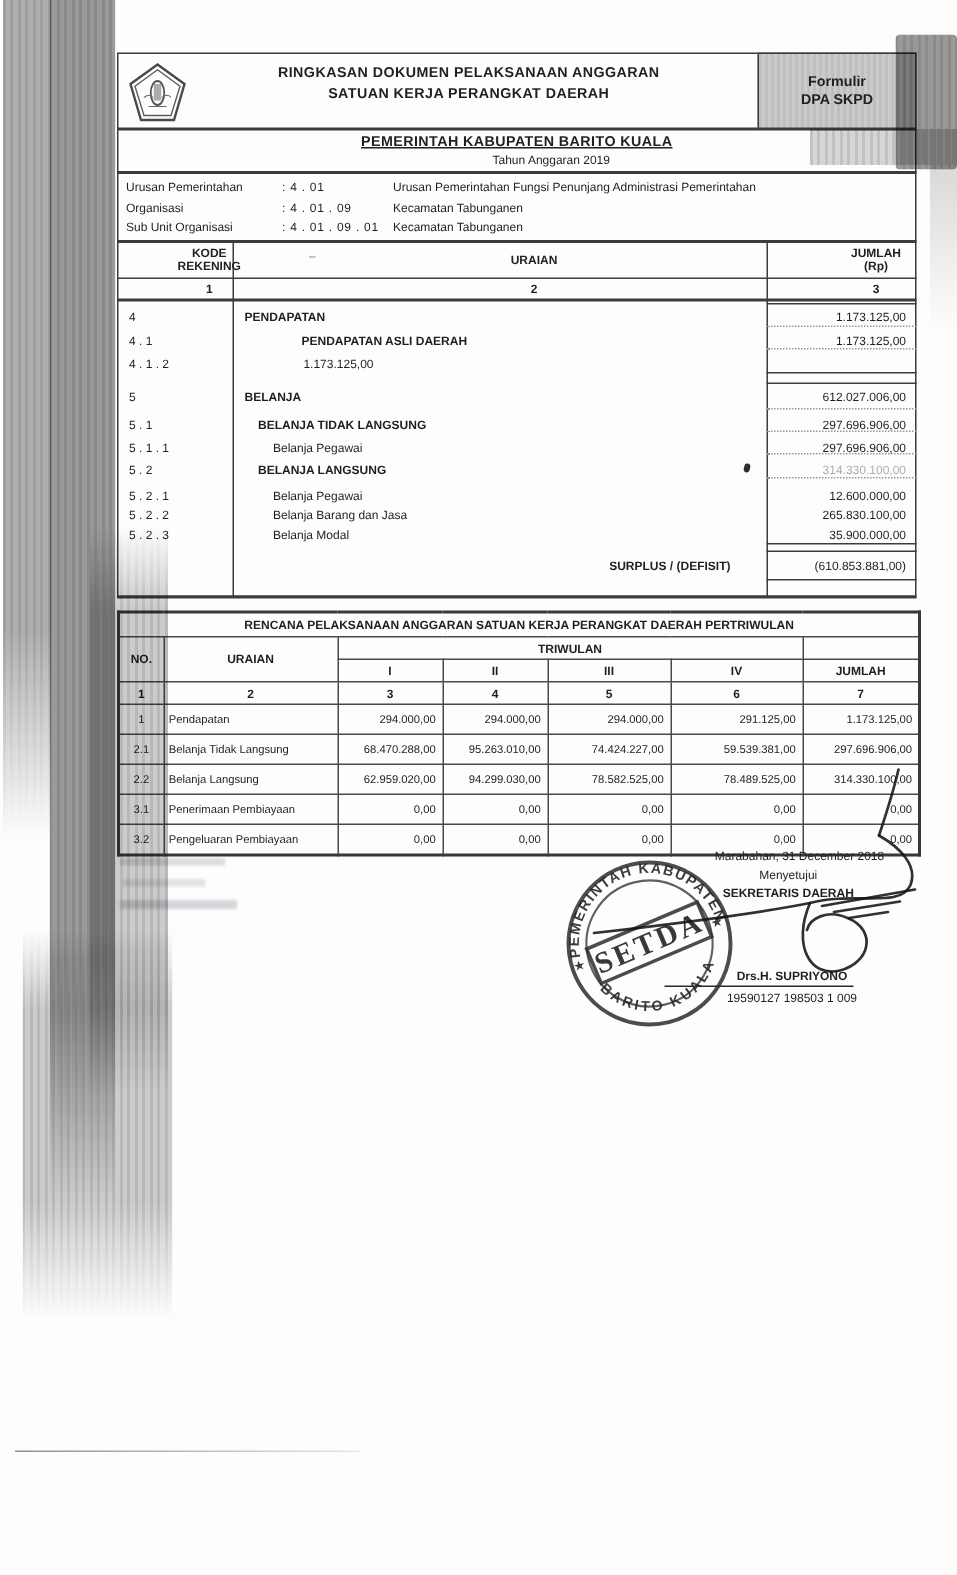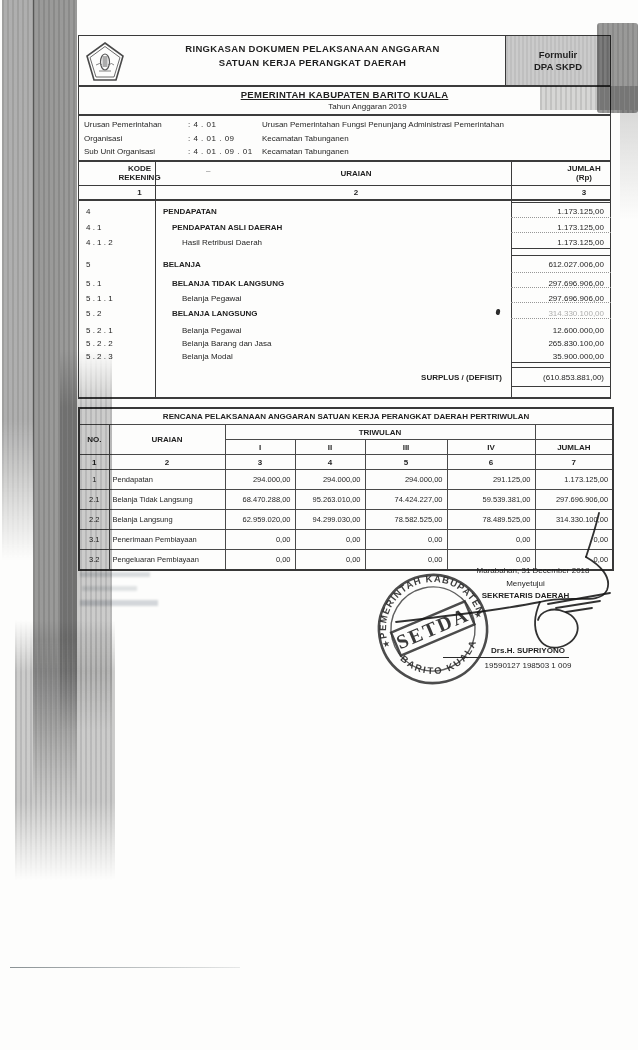--- a/index.html
+++ b/index.html
@@ -121,28 +121,27 @@
   <div class="dotline" style="left:511px;top:318px;width:100px;"></div>
   <div class="hline" style="left:511px;top:362px;width:100px;"></div>
   <div class="hline" style="left:511px;top:367px;width:100px;"></div>
   <div class="hline" style="left:511px;top:386px;width:100px;"></div>
 
   <div class="mrow" style="top:204px;">
     <div class="mc-kode">4</div>
     <div class="mc-ur b ind0">PENDAPATAN</div>
     <div class="mc-j">1.173.125,00</div>
   </div>
-  <div class="mrow" style="top:220px;">
+  <div class="mrow" style="top:220px;gap:29px;">
     <div class="mc-kode">4 . 1</div>
     <div class="mc-ur b ind1">PENDAPATAN ASLI DAERAH</div>
     <div class="mc-j">1.173.125,00</div>
   </div>
   <div class="mrow" style="top:235px;">
     <div class="mc-kode">4 . 1 . 2</div>
-    <div class="mc-ur ind2">Hasil Retribusi Daerah</div>
     <div class="mc-j">1.173.125,00</div>
   </div>
   <div class="mrow" style="top:257px;">
     <div class="mc-kode">5</div>
     <div class="mc-ur b ind0">BELANJA</div>
     <div class="mc-j">612.027.006,00</div>
   </div>
   <div class="mrow" style="top:276px;">
     <div class="mc-kode">5 . 1</div>
     <div class="mc-ur b ind1">BELANJA TIDAK LANGSUNG</div>
@@ -169,21 +168,21 @@
     <div class="mc-j">265.830.100,00</div>
   </div>
   <div class="mrow" style="top:349px;">
     <div class="mc-kode">5 . 2 . 3</div>
     <div class="mc-ur ind2">Belanja Modal</div>
     <div class="mc-j">35.900.000,00</div>
   </div>
 
   <div class="mrow" style="top:370px;">
     <div class="mc-kode"></div>
-    <div class="mc-ur b" style="text-align:right;padding-right:8px;">SURPLUS / (DEFISIT)</div>
+    <div class="mc-ur b" style="text-align:right;padding-right:23px;">SURPLUS / (DEFISIT)</div>
     <div class="mc-j">(610.853.881,00)</div>
   </div>
 
   <div class="abs" style="left:496px;top:309px;width:4px;height:6px;background:#2c2c2c;border-radius:2px;transform:rotate(12deg);"></div>
 
   <table class="qt">
     <colgroup>
         <col style="width:30px">
         <col style="width:116px">
         <col style="width:70px">

